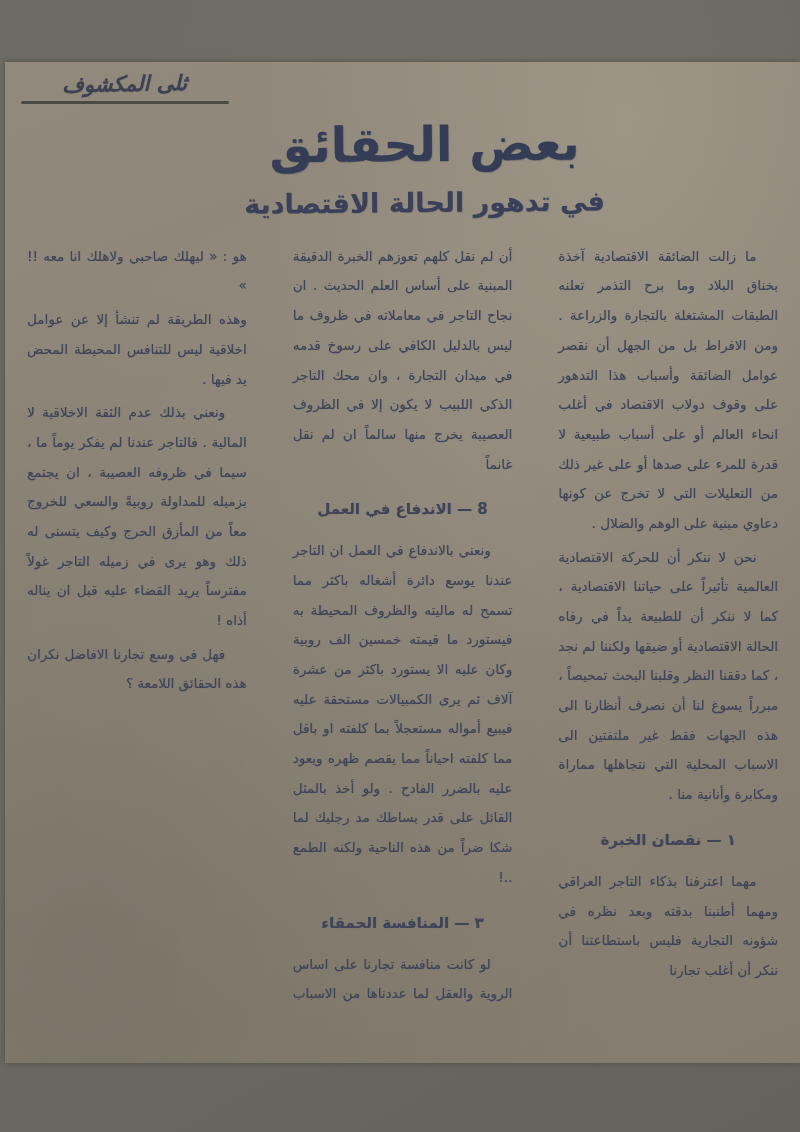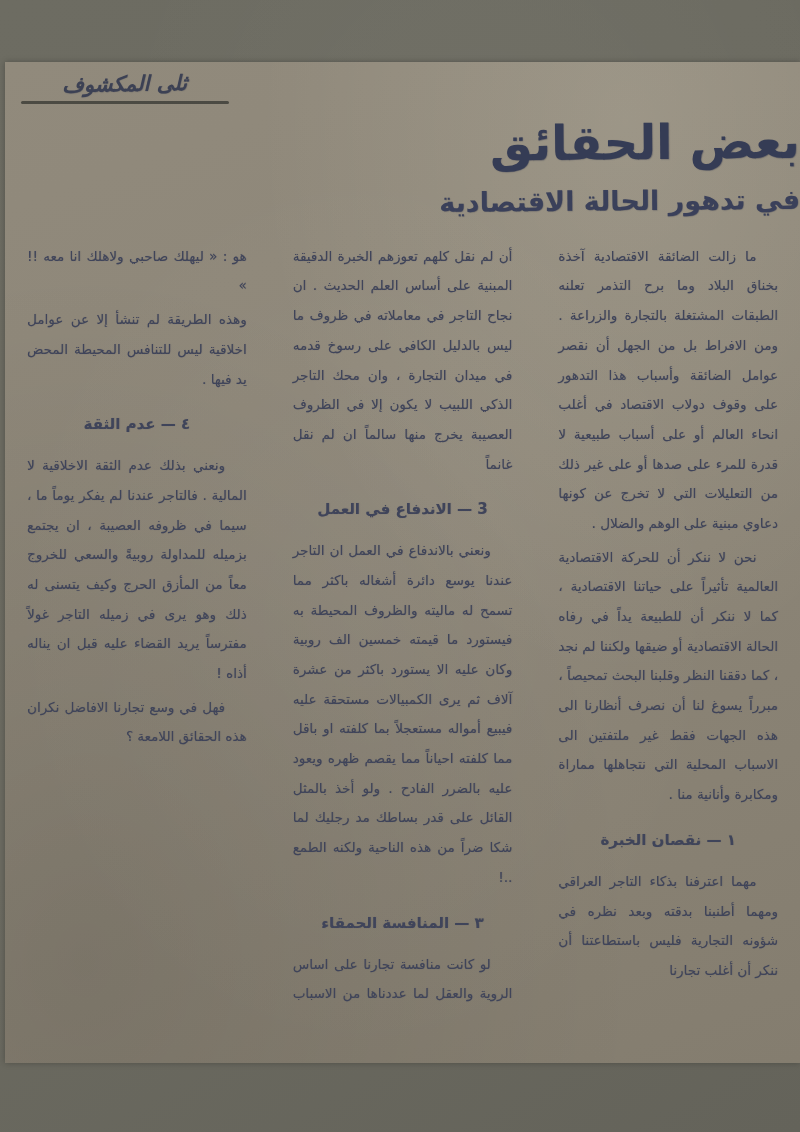--- a/index.html
+++ b/index.html
@@ -34,21 +34,21 @@
   }
   .note-text{
     font-size:21px;font-style:italic;font-weight:bold;
     color:#3c4154;text-shadow:0.4px 0.4px 0.8px rgba(44,49,74,0.4);
     transform:rotate(-1deg);
   }
   .note-rule{
     margin:5px auto 0;width:208px;height:3px;
     background:#403f39;border-radius:2px;opacity:0.85;
   }
-  .headings{padding-top:56px;text-align:right;padding-left:44px;}
+  .headings{padding-top:56px;text-align:center;padding-left:44px;}
   .article-title{
     margin:0;font-size:48px;line-height:1.1;font-weight:bold;
     color:#353c55;text-shadow:0.6px 0.6px 1px rgba(40,45,70,0.4);
     transform:rotate(-0.5deg);
   }
   .article-subtitle{
     margin:16px 0 0;font-size:27px;font-weight:bold;
     color:#3a405a;text-shadow:0.5px 0.5px 0.9px rgba(40,45,70,0.4);
     transform:rotate(-0.5deg);
   }
@@ -87,29 +87,28 @@
 
       <div class="col ink">
         <p>ما زالت الضائقة الاقتصادية آخذة بخناق البلاد وما برح التذمر تعلنه الطبقات المشتغلة بالتجارة والزراعة . ومن الافراط بل من الجهل أن نقصر عوامل الضائقة وأسباب هذا التدهور على وقوف دولاب الاقتصاد في أغلب انحاء العالم أو على أسباب طبيعية لا قدرة للمرء على صدها أو على غير ذلك من التعليلات التي لا تخرج عن كونها دعاوي مبنية على الوهم والضلال .</p>
         <p>نحن لا ننكر أن للحركة الاقتصادية العالمية تأثيراً على حياتنا الاقتصادية ، كما لا ننكر أن للطبيعة يداً في رفاه الحالة الاقتصادية أو ضيقها ولكننا لم نجد ، كما دققنا النظر وقلبنا البحث تمحيصاً ، مبرراً يسوغ لنا أن نصرف أنظارنا الى هذه الجهات فقط غير ملتفتين الى الاسباب المحلية التي نتجاهلها مماراة ومكابرة وأنانية منا .</p>
         <span class="section-heading">١ — نقصان الخبرة</span>
         <p>مهما اعترفنا بذكاء التاجر العراقي ومهما أطنبنا بدقته وبعد نظره في شؤونه التجارية فليس باستطاعتنا أن ننكر أن أغلب تجارنا</p>
       </div>
 
       <div class="col ink">
         <p class="flush">أن لم نقل كلهم تعوزهم الخبرة الدقيقة المبنية على أساس العلم الحديث . ان نجاح التاجر في معاملاته في ظروف ما ليس بالدليل الكافي على رسوخ قدمه في ميدان التجارة ، وان محك التاجر الذكي اللبيب لا يكون إلا في الظروف العصيبة يخرج منها سالماً ان لم نقل غانماً</p>
-        <span class="section-heading">3 — الاندفاع في العمل</span>
+        <span class="section-heading">8 — الاندفاع في العمل</span>
         <p>ونعني بالاندفاع في العمل ان التاجر عندنا يوسع دائرة أشغاله باكثر مما تسمح له ماليته والظروف المحيطة به فيستورد ما قيمته خمسين الف روبية وكان عليه الا يستورد باكثر من عشرة آلاف ثم يرى الكمبيالات مستحقة عليه فيبيع أمواله مستعجلاً بما كلفته او باقل مما كلفته احياناً مما يقصم ظهره ويعود عليه بالضرر الفادح . ولو أخذ بالمثل القائل على قدر بساطك مد رجليك لما شكا ضراً من هذه الناحية ولكنه الطمع ..!</p>
         <span class="section-heading">٣ — المنافسة الحمقاء</span>
         <p>لو كانت منافسة تجارنا على اساس الروية والعقل لما عددناها من الاسباب المحلية في تدهور الحالة الاقتصادية انما المنافسة هنا ، وليسمح لي سادتي ان أقول ، حمقاء . وهي تتلخص في قانون خطر لا يجهله احد منا</p>
       </div>
 
       <div class="col ink">
         <p class="flush">هو : « ليهلك صاحبي ولاهلك انا معه !! »</p>
         <p class="flush">وهذه الطريقة لم تنشأ إلا عن عوامل اخلاقية ليس للتنافس المحيطة المحض يد فيها .</p>
-        <span class="section-heading">٤ — عدم الثقة</span>
         <p>ونعني بذلك عدم الثقة الاخلاقية لا المالية . فالتاجر عندنا لم يفكر يوماً ما ، سيما في ظروفه العصيبة ، ان يجتمع بزميله للمداولة روبيةً والسعي للخروج معاً من المأزق الحرج وكيف يتسنى له ذلك وهو يرى في زميله التاجر غولاً مفترساً يريد القضاء عليه قبل ان يناله أذاه !</p>
         <p>فهل في وسع تجارنا الافاضل نكران هذه الحقائق اللامعة ؟</p>
       </div>
 
     </div>
   </div>
 </div>
 
 </body></html>

